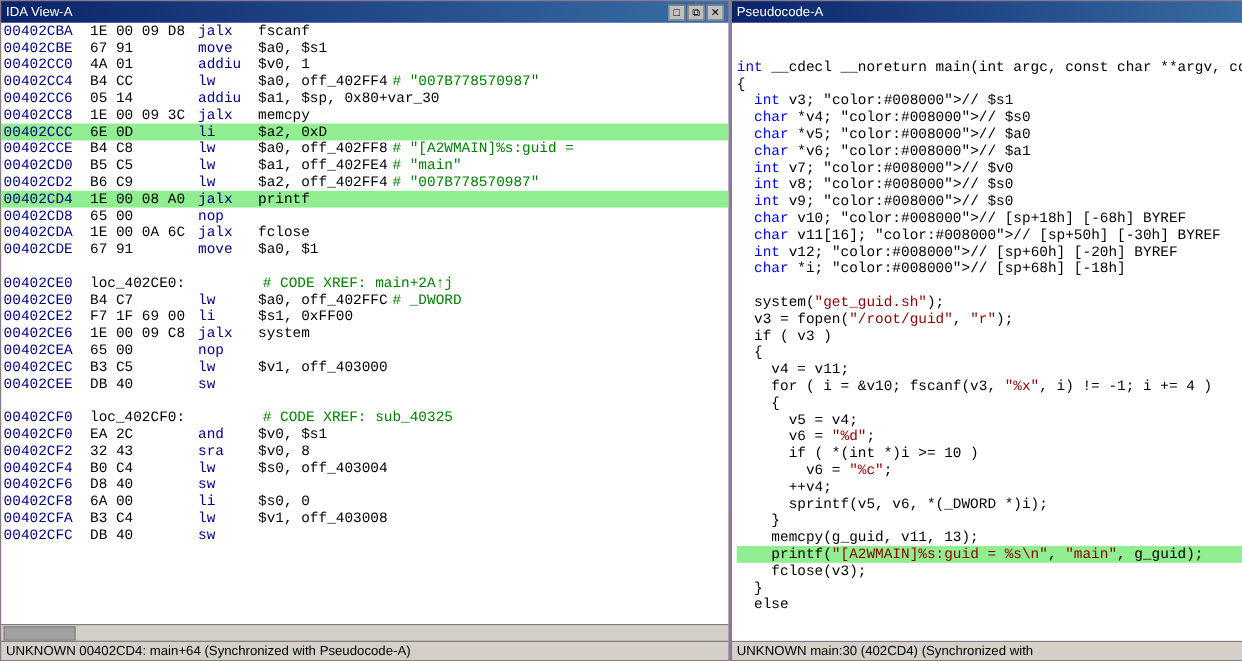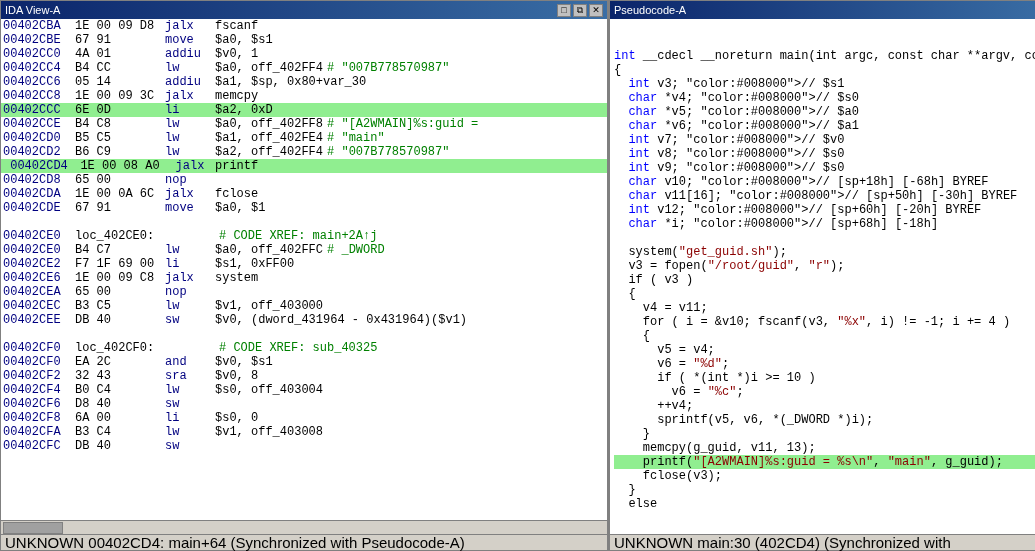--- a/index.html
+++ b/index.html
@@ -106,21 +106,21 @@
     }
     .comment {
       color: #008000;
       margin-left: 4px;
     }
     
     .status-bar {
       background: #d4d0c8;
       border-top: 1px solid #808080;
       padding: 1px 4px;
-      font-size: 15px;
+      font-size: 11px;
       font-family: 'Segoe UI', Tahoma, sans-serif;
       height: 16px;
       display: flex;
       align-items: center;
     }
     .status-bar-right {
       background: #d4d0c8;
     }
     
     .hscroll {
@@ -225,21 +225,21 @@
             <span class="operands">$a1, off_402FE4</span>
             <span class="comment">  # "main"</span>
           </div>
           <div class="code-line">
             <span class="addr">00402CD2</span>
             <span class="bytes">B6 C9</span>
             <span class="mnemonic" style="color: rgb(0, 0, 128);">lw</span>
             <span class="operands">$a2, off_402FF4</span>
             <span class="comment">  # "007B778570987"</span>
           </div>
-          <div class="code-line" style="background: rgb(144, 238, 144); text-align: center;">
+          <div class="code-line" style="background: rgb(144, 238, 144);">
             <span class="addr">00402CD4</span>
             <span class="bytes">1E 00 08 A0</span>
             <span class="mnemonic" style="color: rgb(0, 0, 128);">jalx</span>
             <span class="operands">printf</span>
           </div>
           <div class="code-line">
             <span class="addr">00402CD8</span>
             <span class="bytes">65 00</span>
             <span class="mnemonic" style="color: rgb(0, 0, 128);">nop</span>
             <span class="operands"></span>
@@ -290,21 +290,20 @@
           <div class="code-line">
             <span class="addr">00402CEC</span>
             <span class="bytes">B3 C5</span>
             <span class="mnemonic" style="color: rgb(0, 0, 128);">lw</span>
             <span class="operands">$v1, off_403000</span>
           </div>
           <div class="code-line">
             <span class="addr">00402CEE</span>
             <span class="bytes">DB 40</span>
             <span class="mnemonic" style="color: rgb(0, 0, 128);">sw</span>
-            <span class="operands">$v0, (dword_431964 - 0x431964)($v1)</span>
           </div>
           <div class="code-line" style="min-height: 14px;"></div>
           <div class="code-line">
             <span class="addr">00402CF0</span>
             <span style="color: rgb(0, 0, 0); min-width: 140px; display: inline-block;">loc_402CF0:</span>
             <span class="comment"># CODE XREF: sub_40325</span>
           </div>
           <div class="code-line">
             <span class="addr">00402CF0</span>
             <span class="bytes">EA 2C</span>

